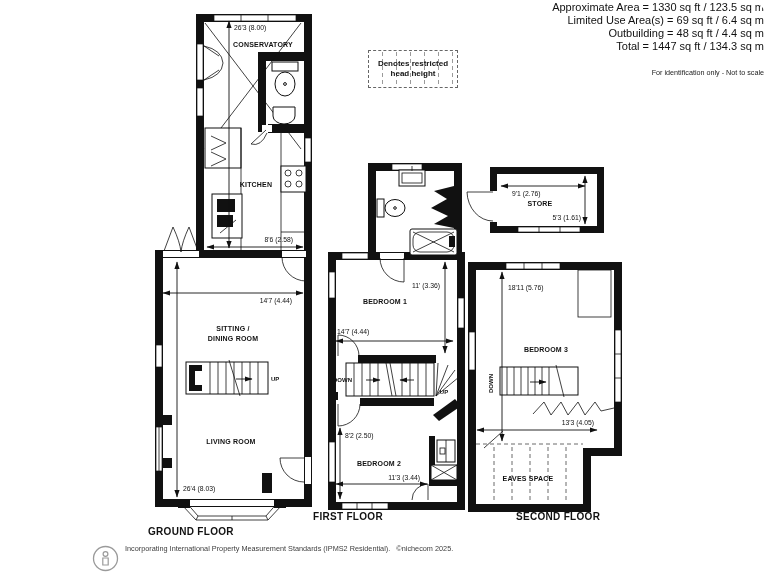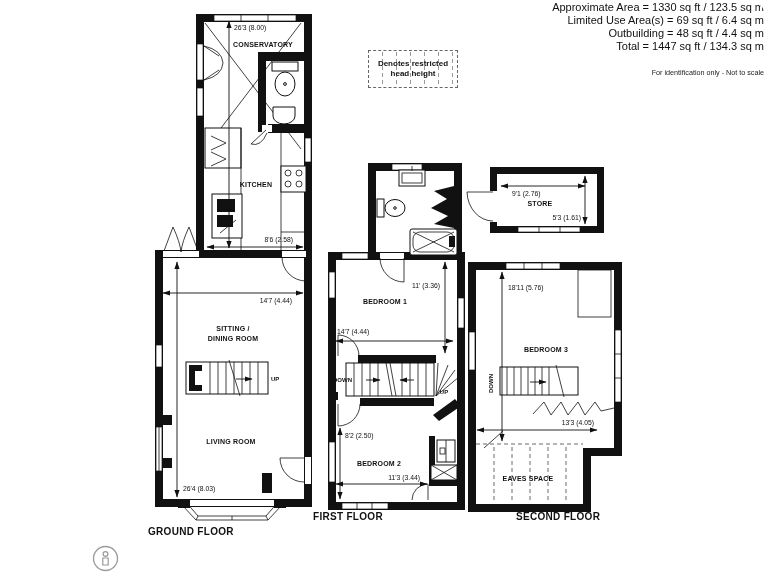--- a/index.html
+++ b/index.html
@@ -393,16 +393,17 @@
   <div class="abs floor-title" id="title-first">FIRST FLOOR</div>
   <div class="abs floor-title" id="title-second">SECOND FLOOR</div>
 
   <div class="abs" id="footer">
     <svg width="27" height="27" viewBox="0 0 27 27">
       <circle cx="13.5" cy="13.5" r="12" fill="none" stroke="#9a9a9a" stroke-width="1.3"></circle>
       <circle cx="13.5" cy="9" r="2.4" fill="none" stroke="#9a9a9a" stroke-width="1.2"></circle>
       <path d="M10.8,13 h5.4 v7 h-5.4 Z" fill="none" stroke="#9a9a9a" stroke-width="1.2"></path>
     </svg>
     <div id="footer-text">
+      <div class="ft-line">Incorporating International Property Measurement Standards (IPMS2 Residential).   ©nichecom 2025.</div>
     </div>
   </div>
 
 </div>
 
 </body></html>

